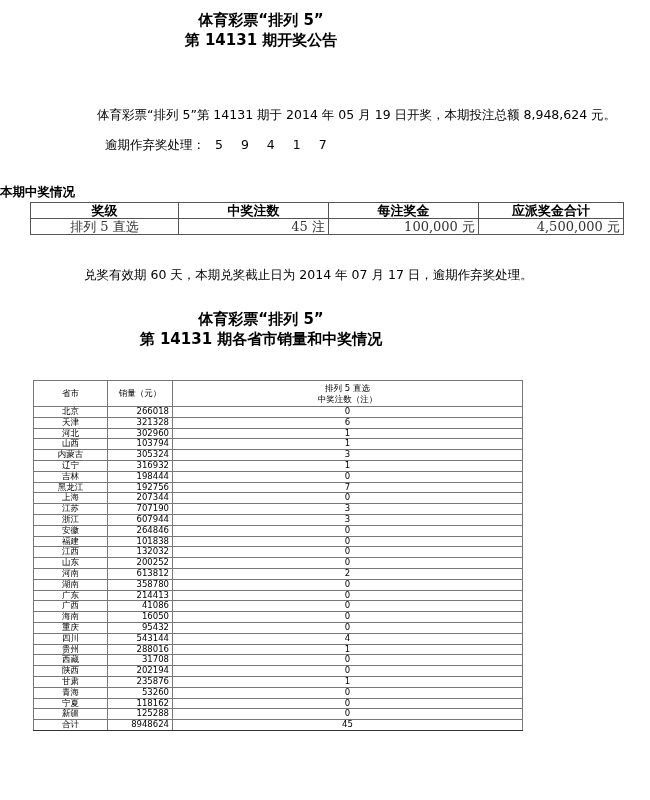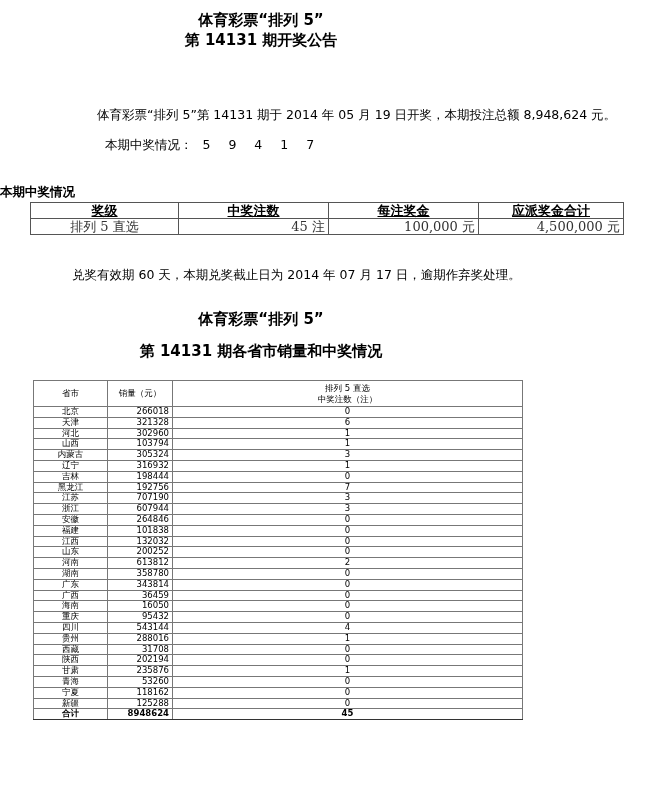--- a/index.html
+++ b/index.html
@@ -22,56 +22,56 @@
     font-size: 12.5px; font-weight: bold; line-height: 16px;
   }
   table.prize {
     position: absolute; top: 202px; left: 30px; width: 593px;
     border-collapse: collapse; table-layout: fixed;
   }
   table.prize td, table.prize th {
     border: 1px solid #555; padding: 0 3px; height: 15px; line-height: 15px;
     font-size: 13px; white-space: nowrap;
   }
-  table.prize th { font-weight: bold; text-align: center; text-decoration: underline; }
+  table.prize th { font-weight: bold; text-align: center; }
   table.prize td { font-family: "DejaVu Serif", "Liberation Serif", serif; color: #333; }
   table.prize td.c { text-align: center; }
   table.prize td.r { text-align: right; }
 
   
   table.prov {
     position: absolute; top: 380px; left: 33px; width: 490px;
     border-collapse: collapse; table-layout: fixed;
     border: 1.5px solid #333;
   }
   table.prov th, table.prov td {
     border: 1px solid #777; padding: 0 3px; font-size: 8.5px; white-space: nowrap;
   }
   table.prov th {
     font-weight: normal; height: 25px; line-height: 11px; text-align: center;
   }
   table.prov td { height: 9.8px; line-height: 9.8px; }
   table.prov td.name { text-align: center; }
   table.prov td.sales { text-align: right; }
   table.prov td.wins { text-align: center; }
-  table.prov tr.total td { border-bottom: 1.5px solid #333; font-weight: bold; }
+  table.prov tr.total td { border-bottom: 1.5px solid #333; }
 
   .footer-date {
     position: absolute; top: 770px; right: 35px; font-size: 12.5px; line-height: 16px; margin-top: 48px;
   }
 </style>
 </head>
 <body>
 
 <div class="title" style="top:10px;">体育彩票“排列 5”</div>
 <div class="title" style="top:30px;">第 14131 期开奖公告</div>
 
 <div class="para" style="top:107px; left:88px;margin-left:9px;">体育彩票“排列 5”第 14131 期于 2014 年 05 月 19 日开奖，本期投注总额 8,948,624 元。</div>
 <div class="para" style="top:137px; left:105px;">
-  <span>本期中奖情况：</span><span class="result-num">5 9 4 1 7</span>
+  <span>逾期作弃奖处理：</span><span class="result-num">5 9 4 1 7</span>
 </div>
 
 <div class="prize-caption">本期中奖情况</div>
 <table class="prize">
   <colgroup>
       <col style="width:148px">
       <col style="width:150px">
       <col style="width:150px">
       <col style="width:145px">
     </colgroup>
@@ -84,24 +84,24 @@
   </tr>
   <tr>
     <td class="c">排列 5 直选</td>
     <td class="r">45 注</td>
     <td class="r">100,000 元</td>
     <td class="r">4,500,000 元</td>
   </tr>
 </tbody>
   </table>
 
-<div class="para" style="top:267px; left:72px;">兑奖有效期 60 天，本期兑奖截止日为 2014 年 07 月 17 日，逾期作弃奖处理。</div>
+<div class="para" style="top:267px; left:84px;">兑奖有效期 60 天，本期兑奖截止日为 2014 年 07 月 17 日，逾期作弃奖处理。</div>
 
 <div class="title" style="top:309px;">体育彩票“排列 5”</div>
-<div class="title" style="top:341px;">第 14131 期各省市销量和中奖情况</div>
+<div class="title" style="top:329px;">第 14131 期各省市销量和中奖情况</div>
 
 <table class="prov">
   <colgroup>
       <col style="width:74px">
       <col style="width:65px">
       <col>
     </colgroup>
   <thead>
     <tr>
       <th>省市</th>
@@ -147,20 +147,25 @@
         <td class="name">吉林</td>
         <td class="sales">198444</td>
         <td class="wins">0</td>
       </tr>
       <tr>
         <td class="name">黑龙江</td>
         <td class="sales">192756</td>
         <td class="wins">7</td>
       </tr>
       <tr>
+        <td class="name">上海</td>
+        <td class="sales">207344</td>
+        <td class="wins">0</td>
+      </tr>
+      <tr>
         <td class="name">江苏</td>
         <td class="sales">707190</td>
         <td class="wins">3</td>
       </tr>
       <tr>
         <td class="name">浙江</td>
         <td class="sales">607944</td>
         <td class="wins">3</td>
       </tr>
       <tr>
@@ -188,26 +193,26 @@
         <td class="sales">613812</td>
         <td class="wins">2</td>
       </tr>
       <tr>
         <td class="name">湖南</td>
         <td class="sales">358780</td>
         <td class="wins">0</td>
       </tr>
       <tr>
         <td class="name">广东</td>
-        <td class="sales">343814</td>
+        <td class="sales">214413</td>
         <td class="wins">0</td>
       </tr>
       <tr>
         <td class="name">广西</td>
-        <td class="sales">36459</td>
+        <td class="sales">41086</td>
         <td class="wins">0</td>
       </tr>
       <tr>
         <td class="name">海南</td>
         <td class="sales">16050</td>
         <td class="wins">0</td>
       </tr>
       <tr>
         <td class="name">重庆</td>
         <td class="sales">95432</td>

